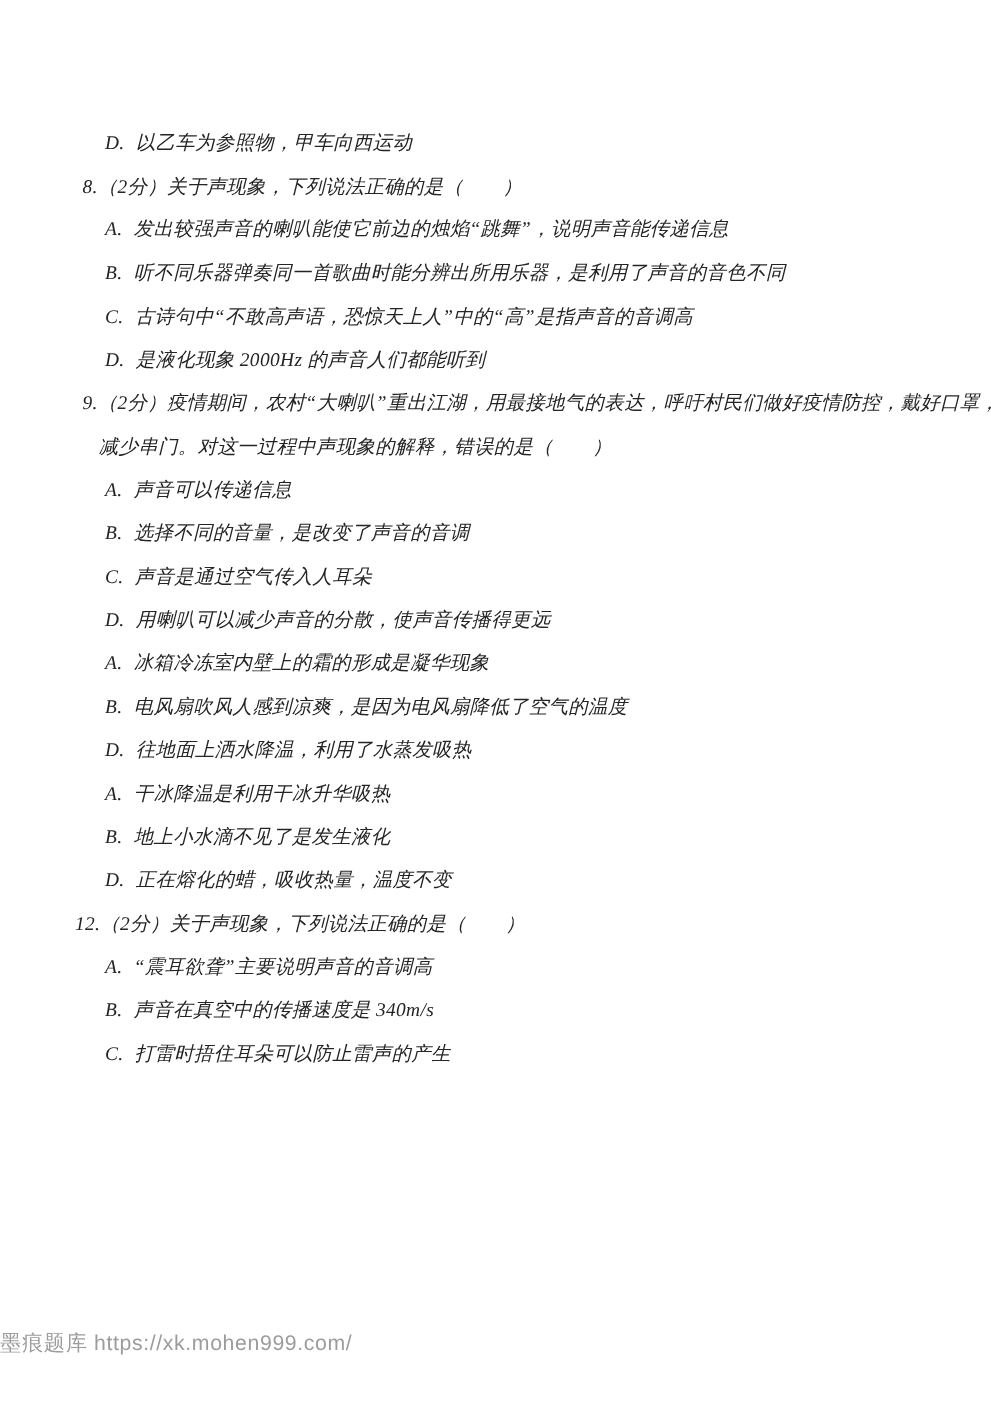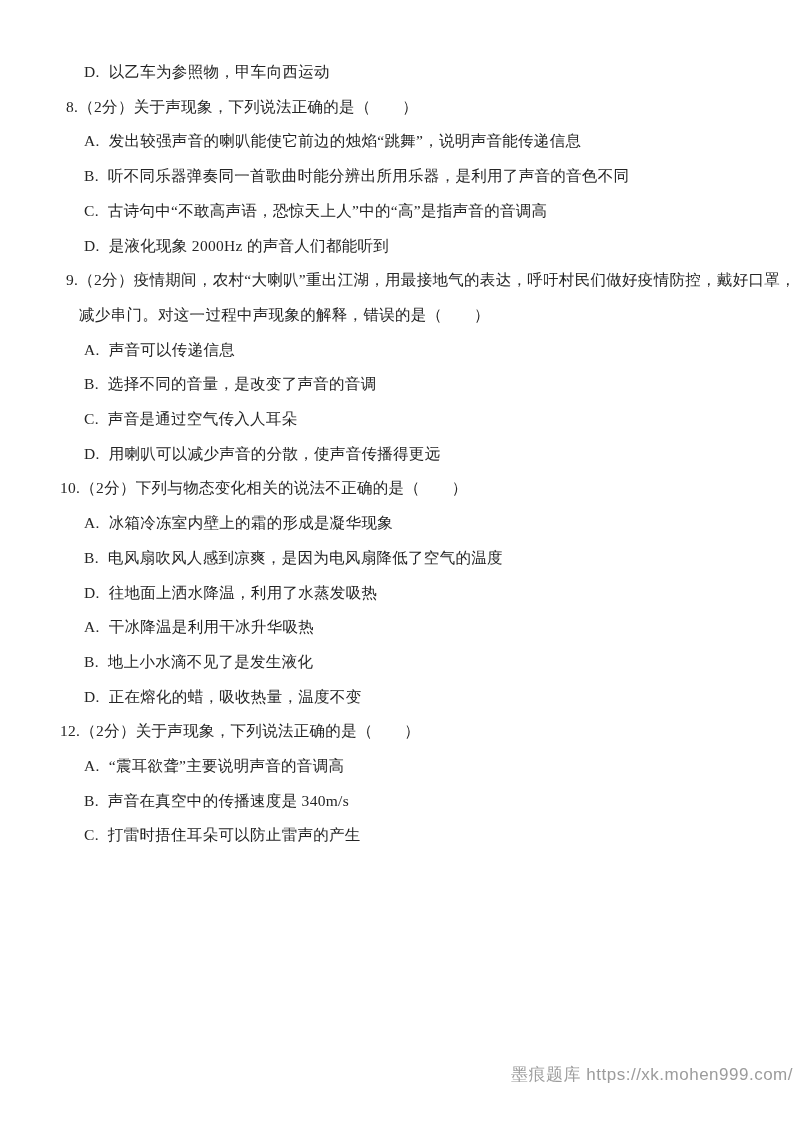--- a/index.html
+++ b/index.html
@@ -5,39 +5,39 @@
   html, body { margin: 0; padding: 0; }
   body {
     width: 793px;
     height: 1122px;
     background: #ffffff;
     position: relative;
     overflow: hidden;
     font-family: "Liberation Serif", "DejaVu Serif", serif;
     color: #242424;
   }
-  .content { padding-top: 55px; }
+  .content { padding-top: 98px; font-style: italic; }
   .line {
     font-size: 15.5px;
     line-height: 34.7px;
     white-space: nowrap;
     letter-spacing: 0.3px;
   }
   .stem  { padding-left: 66px; }
   .q2 .stem { padding-left: 60px; }
   .cont  { padding-left: 79px; }
   .option { padding-left: 84px; }
   .olabel { display: inline-block; margin-right: 9px; }
   .qnum   { display: inline-block; }
   .footer {
     position: absolute;
     top: 1063px;
     left: 0;
     width: 100%;
-    text-align: right;
+    text-align: left;
     font-family: "Liberation Sans", "DejaVu Sans", sans-serif;
     font-size: 17px;
     color: #9c9c9c;
     letter-spacing: 0.5px;
   }
 </style>
 </head>
 <body>
 
 <div class="content">
@@ -77,23 +77,20 @@
     </div>
     <div class="line option">
       <span class="olabel">C.</span><span>声音是通过空气传入人耳朵</span>
     </div>
     <div class="line option">
       <span class="olabel">D.</span><span>用喇叭可以减少声音的分散，使声音传播得更远</span>
     </div>
   </div>
 
   <div class="q2">
-    <div class="line stem">
-      <span class="qnum">10.</span><span>（2分）下列与物态变化相关的说法不正确的是（　　）</span>
-    </div>
     <div class="line option">
       <span class="olabel">A.</span><span>冰箱冷冻室内壁上的霜的形成是凝华现象</span>
     </div>
     <div class="line option">
       <span class="olabel">B.</span><span>电风扇吹风人感到凉爽，是因为电风扇降低了空气的温度</span>
     </div>
     <div class="line option">
       <span class="olabel">D.</span><span>往地面上洒水降温，利用了水蒸发吸热</span>
     </div>
   </div>

